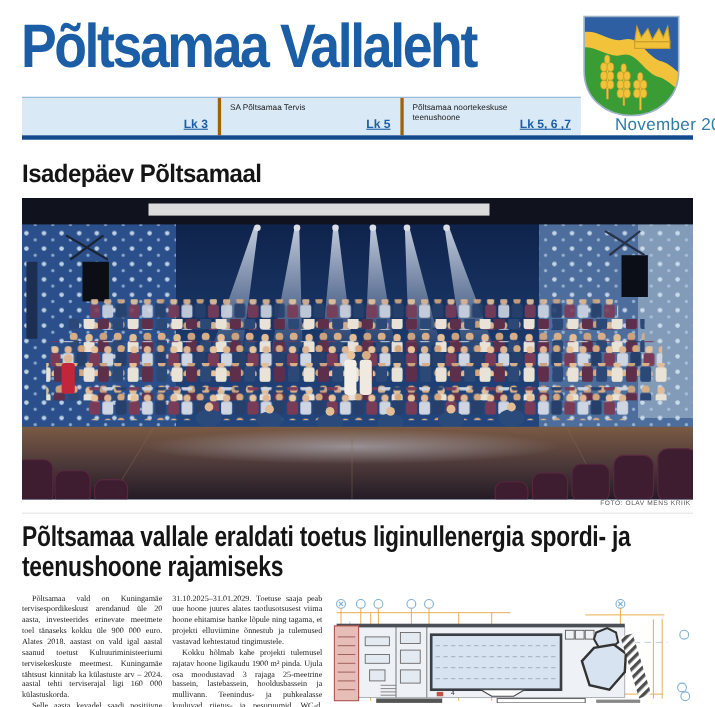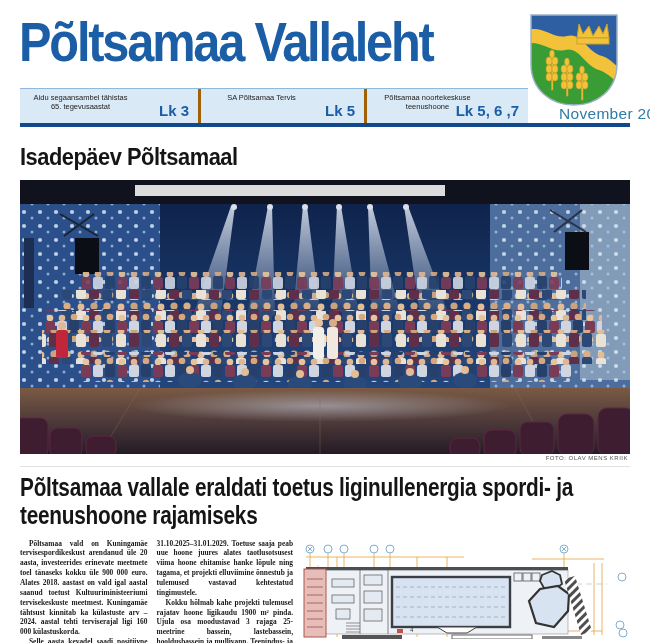--- a/index.html
+++ b/index.html
@@ -1,45 +1,45 @@
 <!DOCTYPE html>
 <html><head>
 <meta charset="utf-8">
 <style>
   html,body{margin:0;padding:0;background:#fff;}
   .page{position:relative;width:650px;height:643px;background:#fff;overflow:hidden;
         font-family:"Liberation Sans",sans-serif;color:#1a1a1a;}
   
-  .top{position:relative;height:128px;text-align:center;}
+  .top{position:relative;height:128px;}
   .mast-title{position:absolute;left:19px;top:14px;margin:0;font-size:56px;font-weight:bold;
       color:#1b5ea6;letter-spacing:-2.5px;line-height:1;transform:scaleX(.87);transform-origin:left top;
       white-space:nowrap;}
   .arms{position:absolute;left:527px;top:12px;}
   .teasers{position:absolute;left:20px;top:88px;width:508px;height:34px;display:grid;
       grid-template-columns:178px 166px 164px;background:#d9e9f6;border-top:1px solid #8fb9dc;}
   .teaser{position:relative;padding:4px 8px 2px 8px;font-size:7.5px;line-height:1.25;color:#222;}
   .teaser + .teaser{border-left:3px solid #a16207;}
   .teaser .txt{display:block;width:105px;}
-  .lk{position:absolute;right:9px;bottom:2px;font-size:15px;font-weight:bold;color:#1b5ea6;}
+  .lk{position:absolute;right:9px;bottom:2px;font-size:11px;font-weight:bold;color:#1b5ea6;text-decoration:underline;}
   .issue{position:absolute;left:528px;top:105px;width:110px;font-size:15.5px;color:#2e7ca8;
       letter-spacing:.3px;white-space:nowrap;padding-left:31px;}
   .rule{position:absolute;left:20px;top:123px;width:610px;height:4px;background:#11498c;}
   
   .h1a{margin:16px 20px 9px 20px;font-size:23px;font-weight:bold;letter-spacing:-.5px;
       transform:scaleX(.95);transform-origin:left;color:#151515;}
   .photo-wrap{margin:0 20px;width:610px;height:274px;overflow:hidden;background:#12264d;}
   .credit{margin:1px 22px 0 20px;text-align:right;font-size:6px;letter-spacing:.5px;color:#555;}
   
   .sep{height:1px;background:#e2e2e2;margin:5px 20px 0 20px;}
   .h2a{margin:7px 20px 0 20px;font-size:26px;font-weight:bold;letter-spacing:-.3px;line-height:1.07;
       width:762px;transform:scaleX(.8);transform-origin:left top;color:#151515;}
   .body-row{display:flex;margin:9px 20px 0 20px;gap:9px;align-items:flex-start;}
   .col{width:142px;font-family:"Liberation Serif",serif;font-size:7.4px;line-height:1.33;
       text-align:justify;color:#1a1a1a;}
-  .col p{margin:0;text-indent:9px;font-weight:bold;}
+  .col p{margin:0;text-indent:9px;}
   .plan-wrap{width:328px;margin-left:auto;}
 </style>
 </head>
 <body>
 
 <div class="page">
 
   <div class="top">
     <h1 class="mast-title">Põltsamaa Vallaleht</h1>
 
@@ -88,21 +88,20 @@
               <ellipse cx="6" cy="13" rx="3" ry="4"></ellipse>
             <ellipse cx="3" cy="-2" rx="2.4" ry="4"></ellipse>
           </g>
         </g>
       </g>
       <path d="M4 3 H90 V52 C90 78 70 93 47 93 C24 93 4 78 4 52 Z" fill="none" stroke="#9db3c8" stroke-width="1.5"></path>
     </svg>
 
     <div class="teasers">
       <div class="teaser">
-        <span class="txt">Aidu segaansambel tähistas 65. tegevusaastat</span>
         <span class="lk">Lk 3</span>
       </div>
       <div class="teaser">
         <span class="txt">SA Põltsamaa Tervis</span>
         <span class="lk">Lk 5</span>
       </div>
       <div class="teaser">
         <span class="txt">Põltsamaa noortekeskuse teenushoone</span>
         <span class="lk">Lk 5, 6 ,7</span>
       </div>

